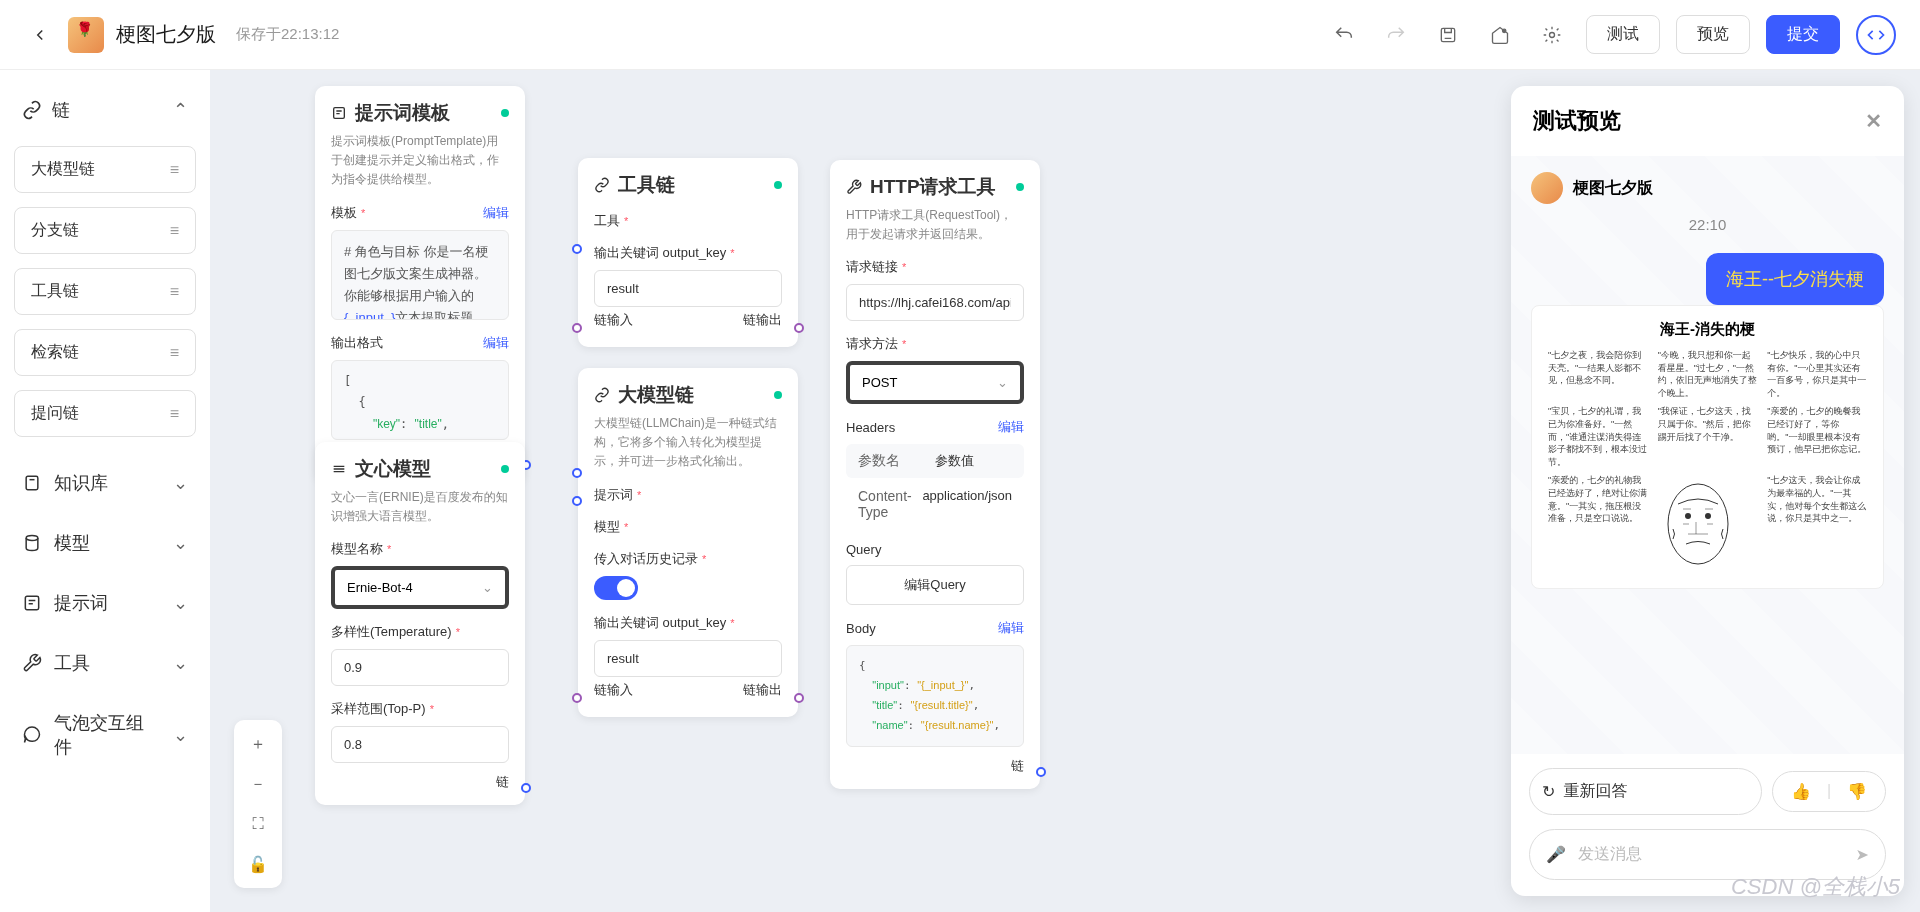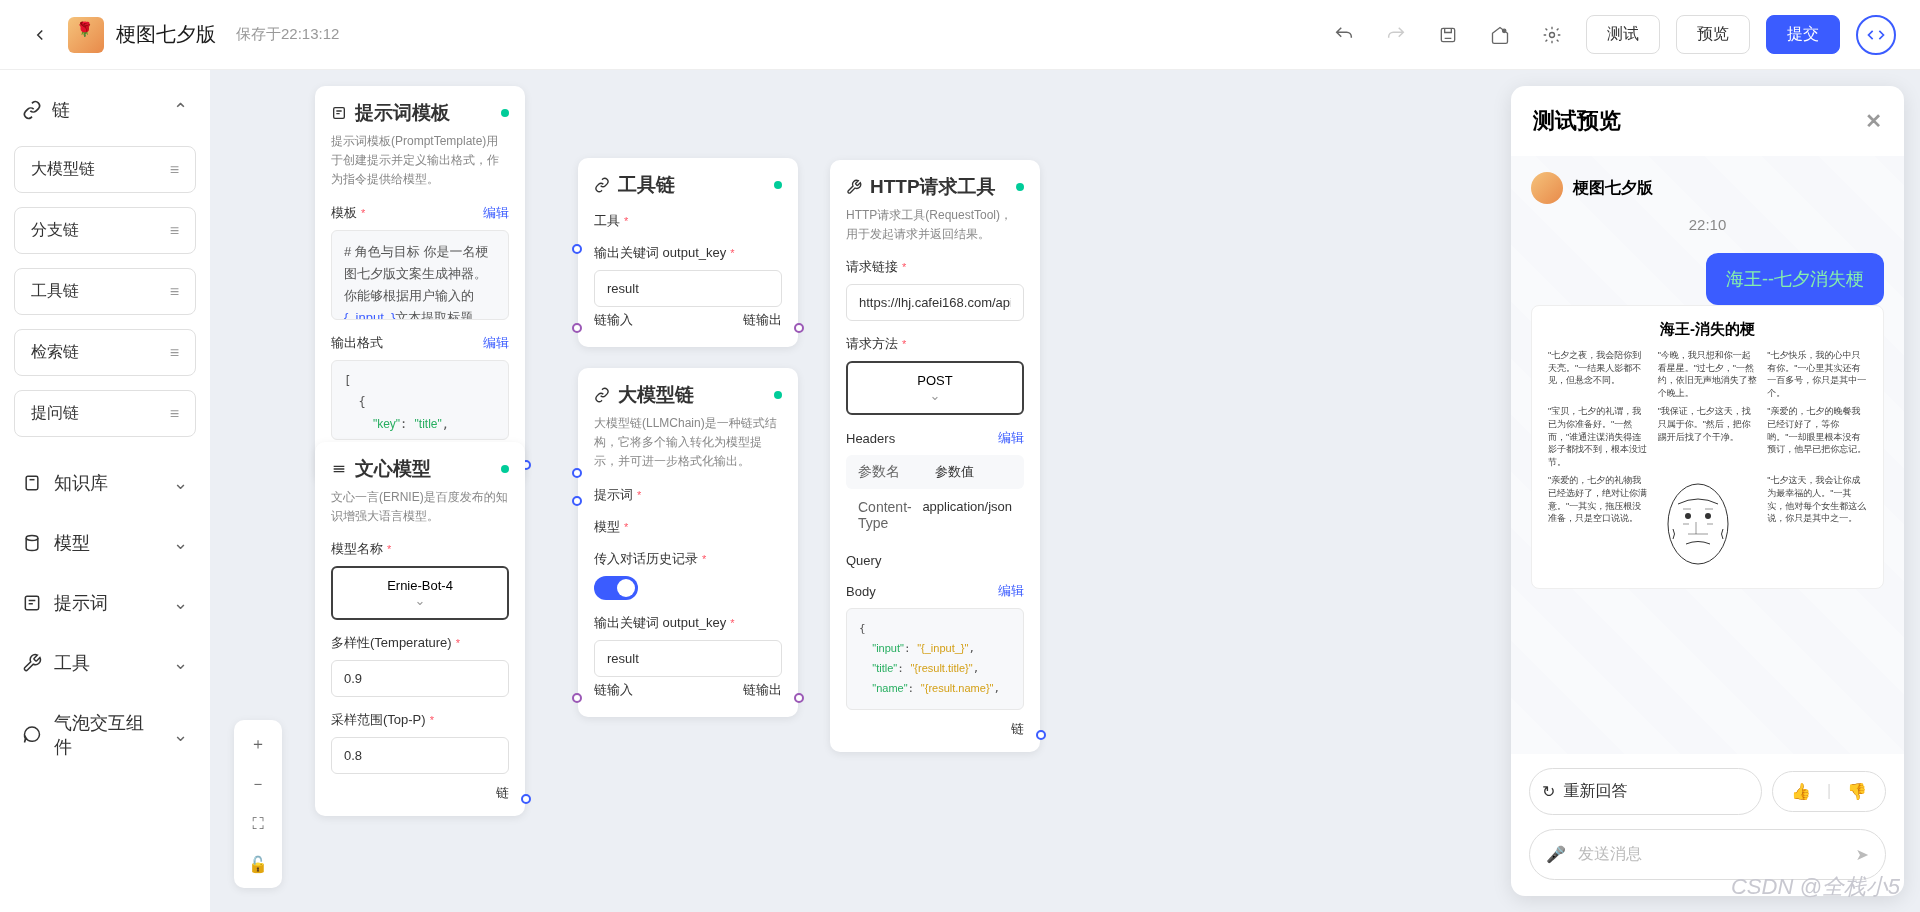--- a/index.html
+++ b/index.html
@@ -39,41 +39,41 @@
 .node-input { width:100%; padding:10px 12px; border:1px solid #e0e0e0; border-radius:6px; margin-top:8px; font-size:13px; background:#fff; color:#333;}
 .node-textarea { width:100%; padding:10px 12px; border:1px solid #e8e8e8; border-radius:6px; margin-top:8px; font-size:13px; background:#f7f8fa; color:#555; line-height:1.7; font-family:inherit; resize:none;}
 .code-box { background:#f7f8fa; border:1px solid #e8e8e8; border-radius:6px; padding:10px 12px; margin-top:8px; font-family:monospace; font-size:12px; color:#555; line-height:1.8; white-space:pre;}
 .code-str{color:#27ae60;}
 .chain-row { display:flex; justify-content:space-between; margin-top:0; padding:4px 0;}
 .chain-label { font-size:13px; color:#333;}
 .chain-foot { display:flex; justify-content:flex-end; font-size:13px; color:#333; margin-top:10px;}
 .port { width:10px; height:10px; border-radius:50%; position:absolute; background:#fff;}
 .port.blue { border:2px solid #3b5cff;}
 .port.purple { border:2px solid #9b59b6;}
-.select { width:100%; padding:10px 12px; border:2px solid #404040; border-radius:6px; margin-top:8px; font-size:13px; display:flex; justify-content:space-between; align-items:center; cursor:pointer;flex-direction:column;}
+.select { width:100%; padding:10px 12px; border:4px solid #404040; border-radius:6px; margin-top:8px; font-size:13px; display:flex; justify-content:space-between; align-items:center; cursor:pointer;}
 .toggle { width:44px; height:24px; background:#3b5cff; border-radius:12px; position:relative; cursor:pointer;}
 .toggle::after{content:"";position:absolute;right:3px;top:3px;width:18px;height:18px;background:#fff;border-radius:50%;}
 .kv-row { display:flex; padding:8px 12px; background:#f7f8fa; border-radius:6px; margin-top:8px;}
 .kv-row .k{flex:1;color:#666;font-size:14px;}
 .kv-row .v{flex:1;color:#333;font-size:13px;}
 .edit-q-btn { width:100%; padding:10px; border:1px solid #e0e0e0; border-radius:6px; text-align:center; margin-top:8px; cursor:pointer; font-size:13px; color:#333;}
 
 
 .zoom-ctrl { position:absolute; left:24px; bottom:24px; background:#fff; border-radius:10px; padding:8px; display:flex; flex-direction:column; gap:8px; box-shadow:0 2px 8px rgba(0,0,0,0.08);}
 .zoom-ctrl .zbtn { width:32px; height:32px; display:flex; align-items:center; justify-content:center; cursor:pointer; color:#666;}
 
 
 .preview-panel { position:absolute; right:16px; top:16px; bottom:16px; width:393px; background:#fff; border-radius:14px; box-shadow:0 4px 20px rgba(0,0,0,0.1); display:flex; flex-direction:column; overflow:hidden;}
 .preview-head { display:flex; align-items:center; padding:20px 22px; font-size:22px; font-weight:600;}
 .preview-close { margin-left:auto; color:#999; cursor:pointer; font-size:20px;}
 .chat-body { flex:1; padding:16px 20px; overflow:hidden; background:repeating-linear-gradient(45deg,#f9fafc,#f9fafc 40px,#f7f8fb 40px,#f7f8fb 80px);}
 .bot-header { display:flex; align-items:center; gap:10px; font-weight:600; font-size:16px;}
 .bot-avatar { width:32px; height:32px; border-radius:50%; background:linear-gradient(135deg,#f5c27b,#e88a4a); position:relative; overflow:hidden;}
 .chat-time { text-align:center; font-size:15px; color:#888; margin-top:12px;}
-.user-bubble { background:#3b5cff; color:#86efac; padding:14px 20px; border-radius:12px; font-size:18px; float:right; margin-top:20px; max-width:80%;}
+.user-bubble { background:#3b5cff; color:#fde047; padding:14px 20px; border-radius:12px; font-size:18px; float:right; margin-top:20px; max-width:80%;}
 .meme-card { clear:both; background:#fff; border:1px solid #eee; border-radius:8px; margin-top:70px; padding:14px 16px; font-size:10px;}
 .meme-title { text-align:center; font-size:15px; font-weight:600; margin-bottom:10px;}
 .meme-grid { display:grid; grid-template-columns:1fr 1fr 1fr; gap:6px 10px;}
 .meme-cell { font-size:9px; color:#444; line-height:1.4;}
 .meme-face { grid-column:2; grid-row:3/5; }
 .chat-footer { padding:14px 18px; display:flex; align-items:center; gap:10px;}
 .retry-btn { flex:1; padding:12px; border:1px solid #ddd; border-radius:24px; text-align:left; font-size:16px; cursor:pointer; display:flex; align-items:center; gap:8px; color:#333;}
 .fb-btns { display:flex; gap:4px; border:1px solid #ddd; border-radius:24px; padding:6px 12px;}
 .fb-btns span { cursor:pointer; color:#666; padding:4px 6px;}
 .input-bar { margin:0 18px 16px; padding:14px 16px; border:1px solid #ddd; border-radius:28px; display:flex; align-items:center; gap:12px; color:#bbb;}
@@ -372,20 +372,21 @@
         <span class="k">参数名</span>
         <span class="v">参数值</span>
       </div>
     <div class="kv-row" style="background:transparent;padding-top:2px;">
         <span class="k">Content-Type</span>
         <span class="v">application/json</span>
       </div>
     <div class="node-label">
         <span>Query</span>
       </div>
+    <div class="edit-q-btn">编辑Query</div>
     <div class="node-label">
         <span>Body</span>
         <span class="edit-link">编辑</span>
       </div>
     <div class="code-box" style="font-size:11px;">{<br>&nbsp;&nbsp;<span class="code-str">"input"</span>: <span style="color:#d4a017;">"{_input_}"</span>,<br>&nbsp;&nbsp;<span class="code-str">"title"</span>: <span style="color:#d4a017;">"{result.title}"</span>,<br>&nbsp;&nbsp;<span class="code-str">"name"</span>: <span style="color:#d4a017;">"{result.name}"</span>,</div>
     <div class="chain-foot">
         <span>链</span>
       </div>
     <div class="port blue" style="right:-6px; bottom:12px;"></div>
   </div>

